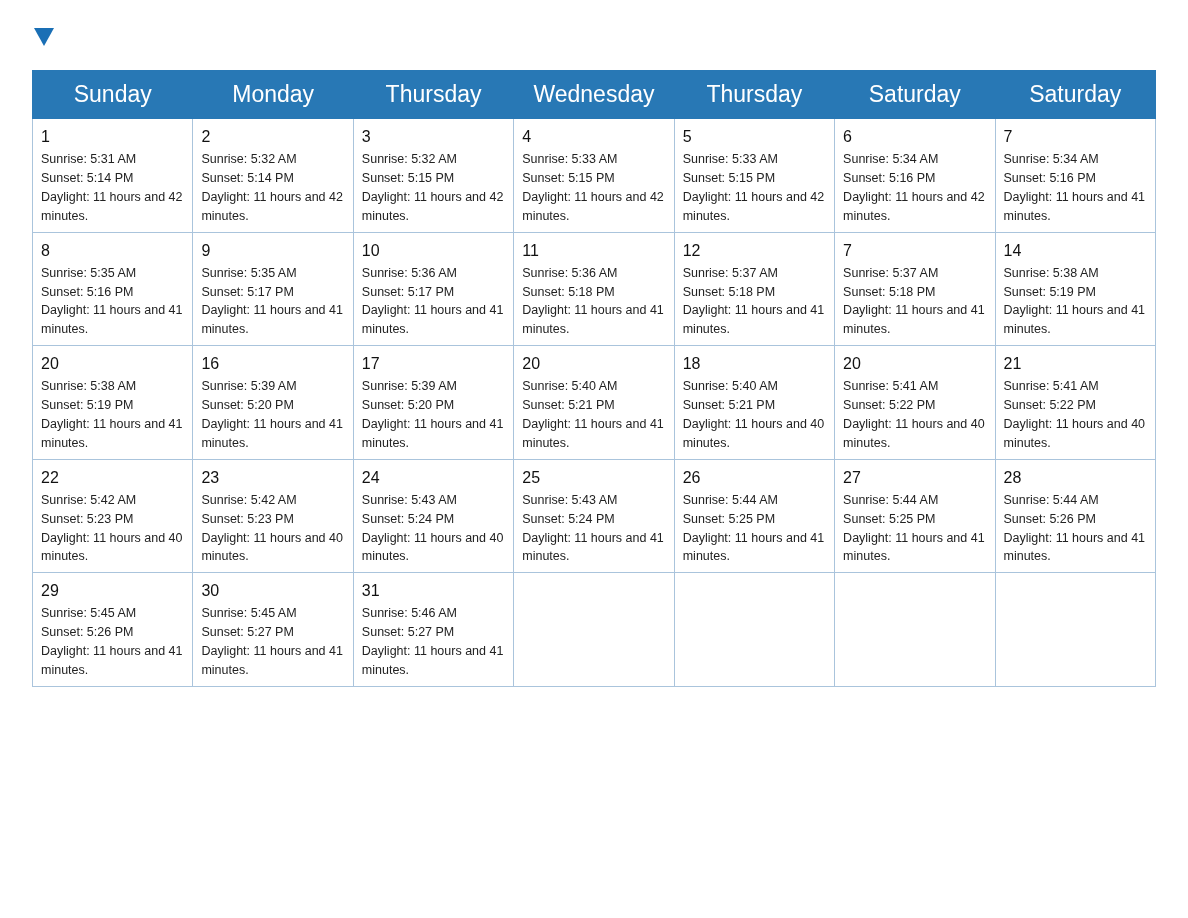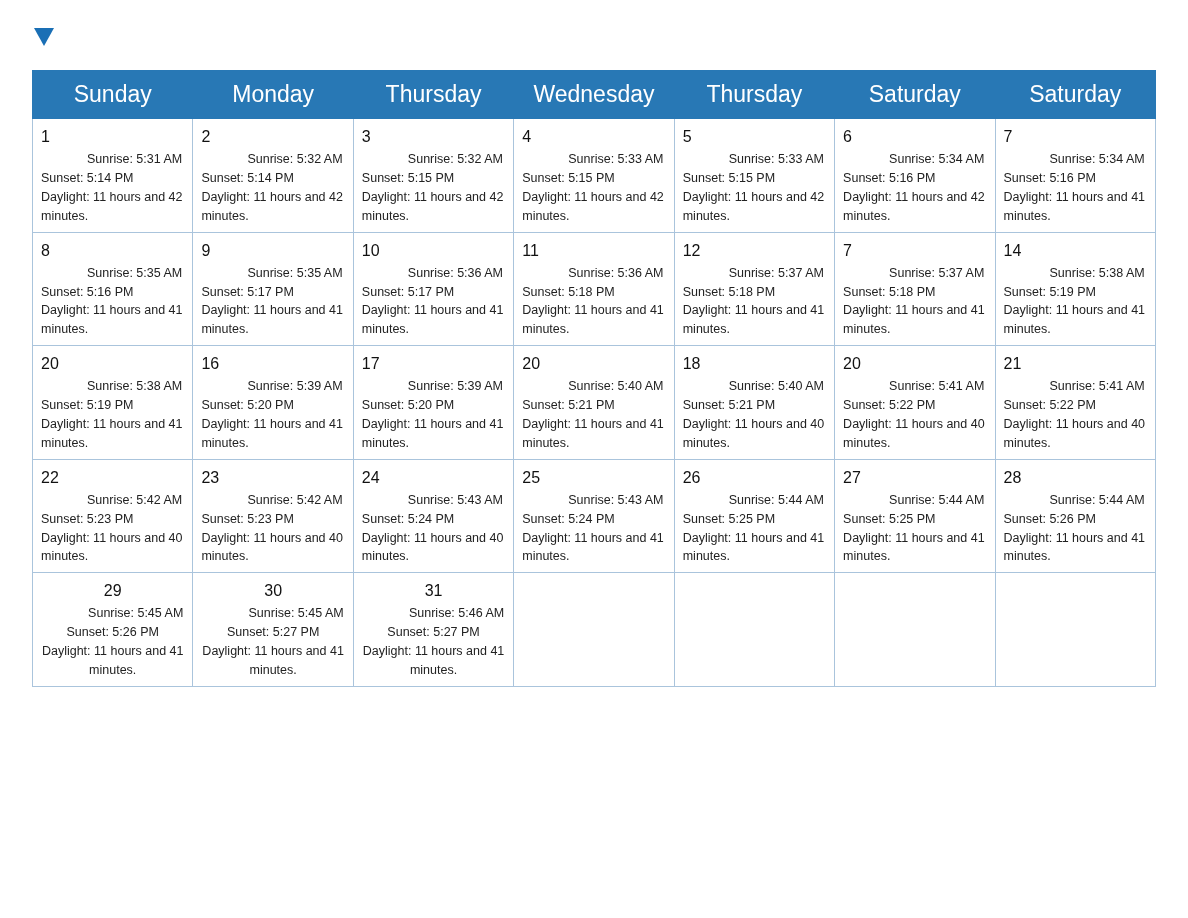--- a/index.html
+++ b/index.html
@@ -87,25 +87,23 @@
       font-size: 16px;
       font-weight: normal;
       color: #111;
       display: block;
       margin-bottom: 2px;
     }
     .day-info {
       font-size: 12.5px;
       color: #222;
       line-height: 1.45;
-      margin-left: 46px;
     }
     tbody tr:last-child td {
       height: 100px;
-      text-align: center;
     }
   </style>
 </head>
 <body>
 
 <div class="header">
   <div class="logo">
     <div class="logo-general">
       <span></span><span class="logo-triangle"></span>
     </div>

